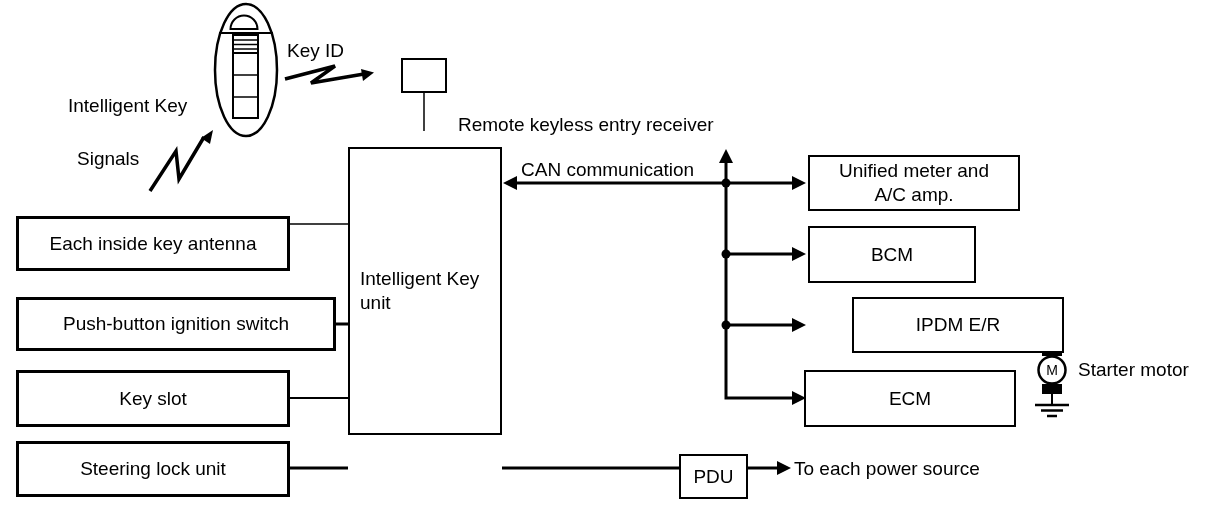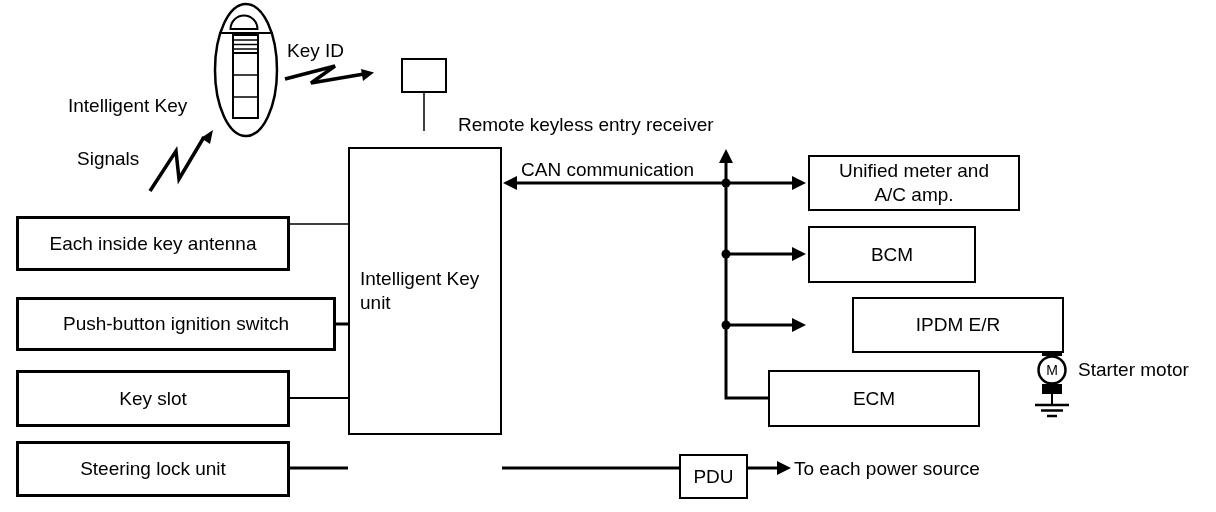--- a/index.html
+++ b/index.html
@@ -130,21 +130,21 @@
 
   <div class="box box--thin" style="left:808px;top:155px;width:212px;height:56px;">
     <span class="wrap" style="max-width:165px;">Unified meter and A/C amp.</span>
   </div>
   <div class="box box--thin" style="left:808px;top:226px;width:168px;height:57px;">
     <span>BCM</span>
   </div>
   <div class="box box--thin" style="left:852px;top:297px;width:212px;height:56px;">
     <span>IPDM E/R</span>
   </div>
-  <div class="box box--thin" style="left:768px;top:370px;width:212px;height:57px;">
+  <div class="box box--thin" style="left:804px;top:370px;width:212px;height:57px;">
     <span>ECM</span>
   </div>
 
   <div class="box box--thin" style="left:679px;top:454px;width:69px;height:45px;">
     <span>PDU</span>
   </div>
 
 </div>
 
 </body></html>

